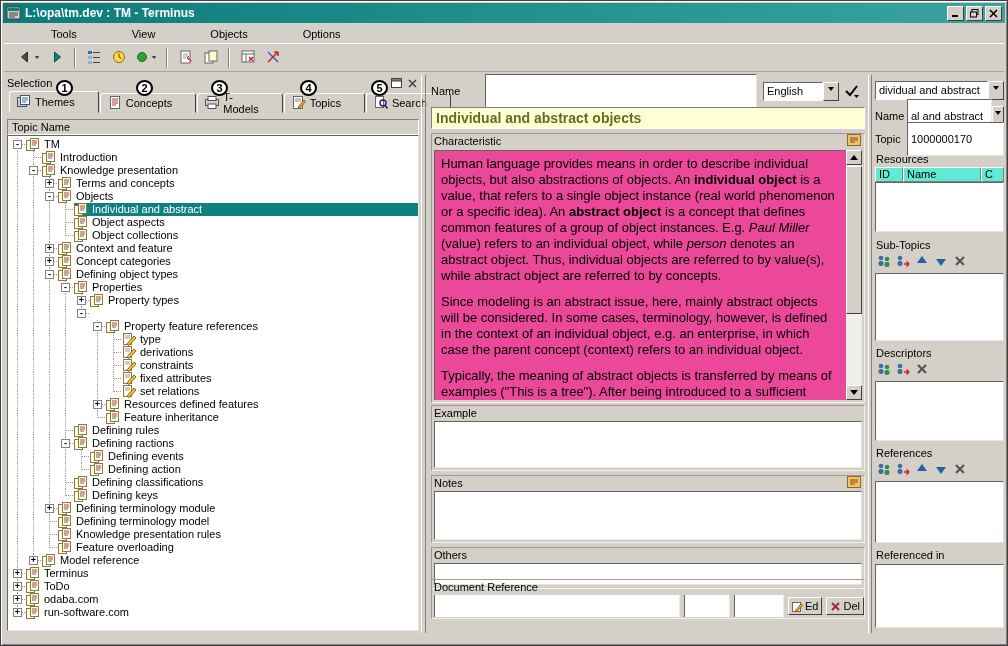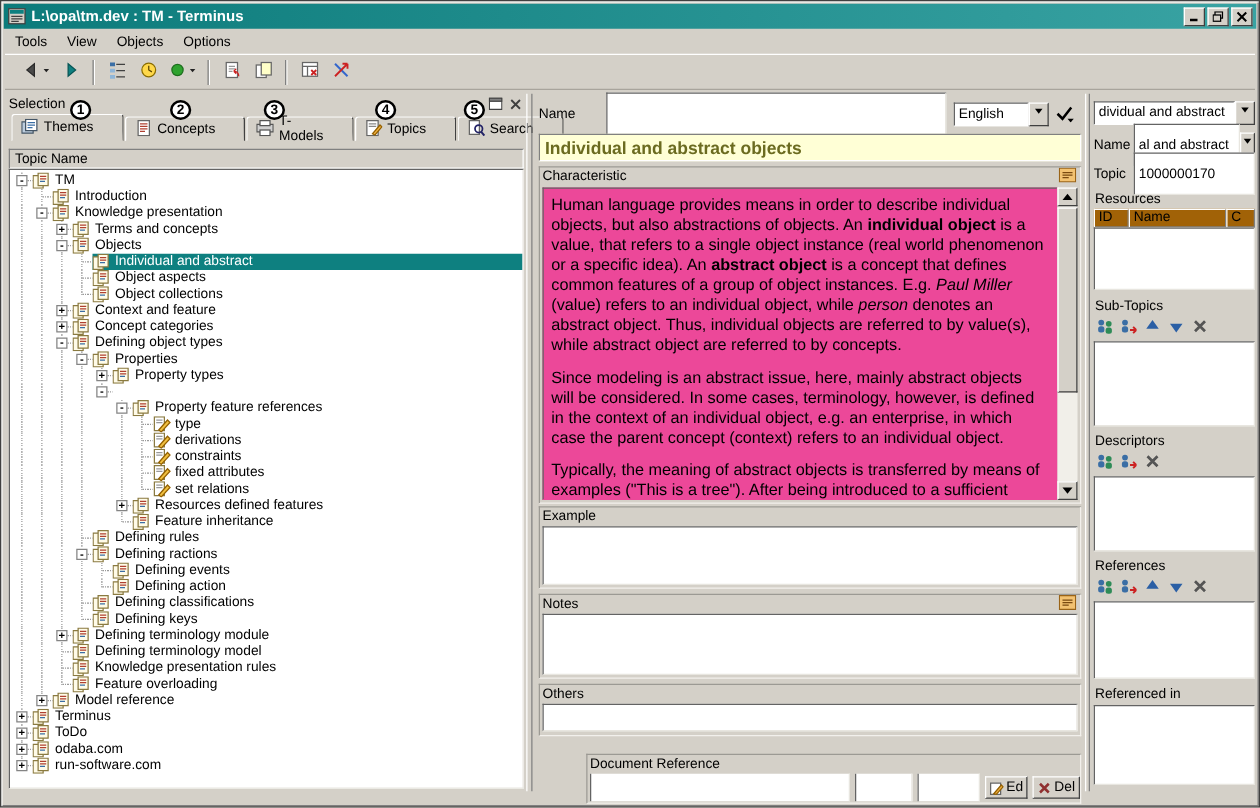--- a/index.html
+++ b/index.html
@@ -19,21 +19,21 @@
               background:linear-gradient(90deg,#0c7b7b,#39a3a3);
               display:flex; align-items:center; padding:0 3px; }
   .titlebar .ttext { color:#fff; font-weight:bold; font-size:12px; margin-left:4px; flex:1;
                      white-space:nowrap; overflow:hidden; }
   .appicon { width:15px; height:14px; display:inline-block; }
   .winbtn { width:17px; height:15px; margin-left:2px; display:flex; align-items:center; justify-content:center;
             font-size:9px; line-height:1; }
 
   
   .menubar { position:absolute; left:3px; top:23px; right:3px; height:19px; display:flex; align-items:center; }
-  .menuitem { padding:2px 8px; }
+  .menuitem { padding:2px 8px;margin-left:39px; }
   .toolbar { position:absolute; left:3px; top:42px; right:3px; height:29px;
              border-top:1px solid #fff; border-bottom:1px solid #a8a49c; display:flex; align-items:center; padding-left:10px; }
   .tbtn { height:23px; min-width:25px; display:flex; align-items:center; justify-content:center; gap:1px;
           background:transparent; border:1px solid transparent; padding:0 2px; }
   .tsep { width:2px; height:20px; margin:0 5px; border-left:1px solid #808080; border-right:1px solid #fff; }
 
   
   .left-panel  { position:absolute; left:6px;  top:74px; width:412px; height:558px; }
   .vsplit1 { position:absolute; left:420px; top:74px; width:5px; height:558px;
              border-left:1px solid #fff; border-right:1px solid #808080; }
@@ -98,21 +98,21 @@
   .sb-thumb { position:absolute; left:0; width:16px; }
   .tri-u2 { width:0;height:0;border:4px solid transparent;border-bottom:5px solid #000;margin-bottom:4px;}
   .tri-d2 { width:0;height:0;border:4px solid transparent;border-top:5px solid #000;margin-top:4px;}
   .minibtn { height:18px; display:inline-flex; align-items:center; gap:2px; padding:0 3px; font-size:11px; }
 
   
   .rrow { position:absolute; left:2px; right:2px; display:flex; align-items:center; }
   .rlabel { width:32px; }
   .rp-sect-label { position:absolute; left:3px; height:13px; }
   .gridhdr { position:absolute; left:2px; right:2px; height:15px; display:flex; }
-  .gcell { border:1px solid; border-color:#fff #808080 #808080 #fff; background:#a16207; padding:0 3px;
+  .gcell { border:1px solid; border-color:#fff #808080 #808080 #fff; background:#5eead4; padding:0 3px;
            overflow:hidden; white-space:nowrap; }
   .icobar { position:absolute; left:2px; height:17px; display:flex; gap:1px; }
   .ibtn { width:18px; height:16px; display:flex; align-items:center; justify-content:center; }
   .list { position:absolute; left:2px; right:2px; }
   .bottombar { position:absolute; left:3px; right:3px; bottom:3px; height:9px; }
 </style>
 </head>
 <body>
 
 <div class="window">
@@ -937,21 +937,21 @@
       <textarea class="fld" style="position: absolute; inset: 15px 2px 2px; resize: none;"></textarea>
     </div>
 
     <div class="sect" style="top:472px; height:42px;">
       <div class="slabel">
           <span class="lab">Others</span>
         </div>
       <input class="inp fld" style="position: absolute; left: 2px; right: 2px; top: 15px; height: 22px;">
     </div>
 
-    <div class="sect" style="top:528px; height:40px;margin-left:38px;">
+    <div class="sect" style="top:504px; height:40px;">
       <div class="slabel">
           <span class="lab">Document Reference</span>
         </div>
       <div style="position:absolute;left:2px;right:0;top:15px;height:22px;display:flex;align-items:center;gap:4px;overflow:hidden">
         <input class="inp fld" style="width: 264px;" value="">
         <input class="inp fld" style="width: 46px;">
         <input class="inp fld" style="width: 50px;">
         <span class="minibtn raised">
           <svg width="11" height="11">
               <rect x="0.5" y="1.5" width="8" height="9" fill="#fff" stroke="#666"></rect>

